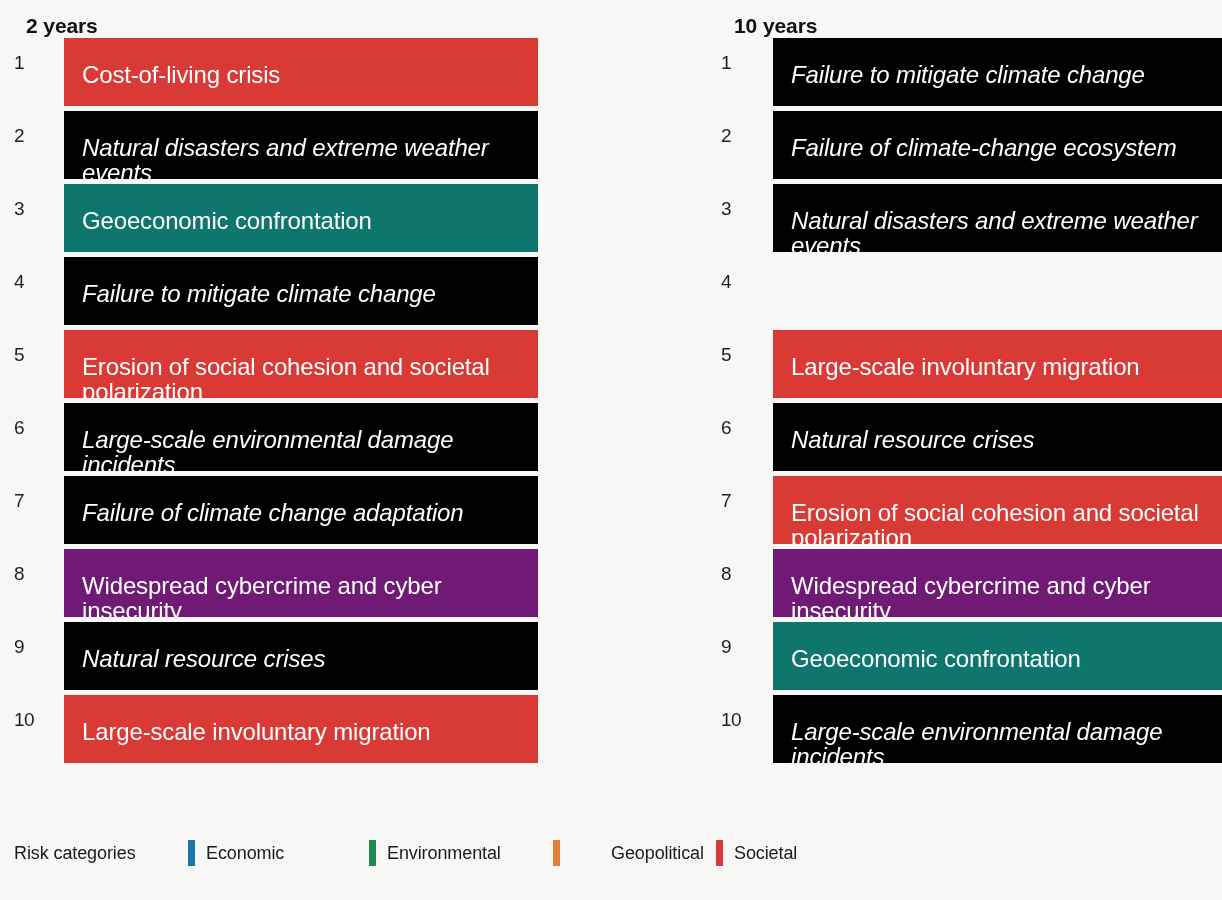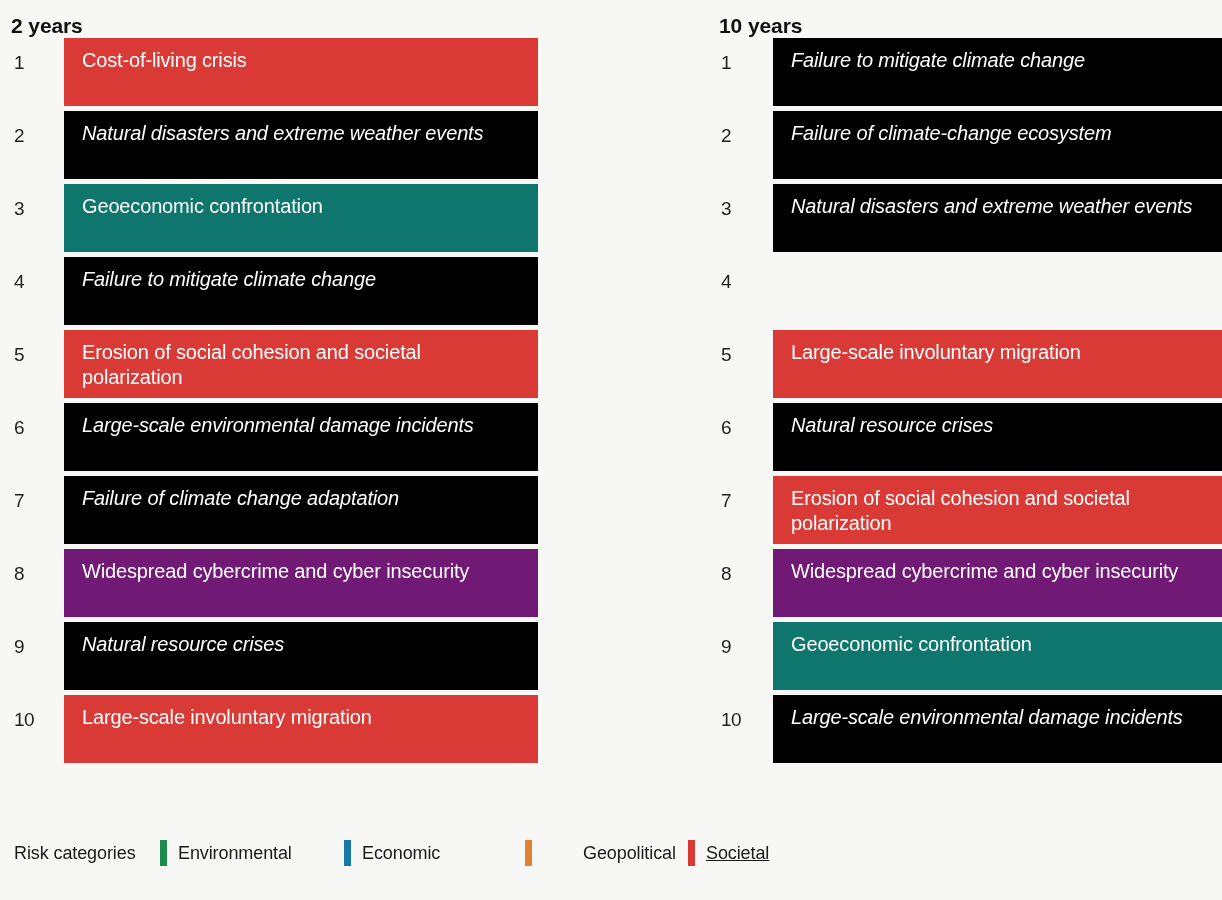--- a/index.html
+++ b/index.html
@@ -27,21 +27,21 @@
   }
   .column.left  { left: 0px;   width: 560px; }
   .column.right { left: 708px; width: 542px; }
 
   .col-title {
     font-size: 21px;
     font-weight: bold;
     color: #111111;
     letter-spacing: -0.1px;
     margin: 0;
-    padding: 14px 0 0 11px;
+    padding: 14px 0 0 26px;
     line-height: 24px;
   }
 
   .rank-list {
     position: relative;
     margin: 0;
     padding: 0;
     list-style: none;
   }
 
@@ -66,23 +66,23 @@
     letter-spacing: -0.2px;
   }
   .column.left .rank-num  { width: 64px; padding-left: 14px; }
   .column.right .rank-num { width: 65px; padding-left: 13px; }
   .rank-num.wide { letter-spacing: -0.6px; padding-left: 8px; }
 
   .rank-bar {
     flex: 1 1 auto;
     height: 68px;
     box-sizing: border-box;
-    padding: 10px 14px 0 18px;
+    padding: 24px 14px 0 18px;
     color: #ffffff;
-    font-size: 20px;
+    font-size: 24px;
     line-height: 25px;
     letter-spacing: -0.15px;
     overflow: hidden;
   }
   .column.left .rank-bar  { max-width: 474px; }
   .column.right .rank-bar { max-width: 468px; }
   .cat-environmental { background: #000000; font-style: italic; }
   .cat-geopolitical  { background: #0f766e; }
   .cat-societal      { background: #d93a35; }
   .cat-technological { background: #701a75; }
@@ -95,41 +95,41 @@
     width: 1222px;
     height: 46px;
     display: flex;
     align-items: center;
   }
   .legend-title {
     font-size: 18px;
     color: #1a1a1a;
     letter-spacing: -0.1px;
     padding-left: 14px;
-    width: 160px;
+    width: 188px;
     box-sizing: border-box;
   }
   .legend-item {
     display: flex;
     align-items: center;
     font-size: 18px;
     color: #1a1a1a;
     letter-spacing: -0.1px;
   }
   .legend-item .swatch {
     display: inline-block;
     width: 7px;
     height: 26px;
     margin-right: 11px;
     flex: 0 0 auto;
   }
   .legend-item.i0 { width: 181px; }
   .legend-item.i1 { width: 184px; }
   .legend-item.i2 { width: 163px; gap: 40px; }
-  .legend-item.i3 { width: 176px; text-decoration: underline; }
+  .legend-item.i3 { width: 176px; }
   .legend-item.i4 { width: 170px; }
 </style>
 </head>
 <body>
 
 <div class="page">
 
   <div class="column left">
     <h2 class="col-title">2 years</h2>
     <ul class="rank-list" id="list-left">
@@ -217,28 +217,28 @@
         <li class="rank-row">
           <span class="rank-num wide">10</span>
           <div class="rank-bar cat-environmental">Large-scale environmental damage incidents</div>
         </li>
       </ul>
   </div>
 
   <div class="legend">
     <div class="legend-title">Risk categories</div>
     <div id="legend-items" style="display:flex;align-items:center;">
+        <div class="legend-item i0">
+          <span class="swatch" style="background: rgb(24, 120, 168);"></span>
+          <span>Economic</span>
+        </div>
         <div class="legend-item i1">
           <span class="swatch" style="background: rgb(29, 138, 78);"></span>
           <span>Environmental</span>
         </div>
-        <div class="legend-item i0">
-          <span class="swatch" style="background: rgb(24, 120, 168);"></span>
-          <span>Economic</span>
-        </div>
         <div class="legend-item i2">
           <span class="swatch" style="background: rgb(224, 129, 53);"></span>
           <span>Geopolitical</span>
         </div>
         <div class="legend-item i3">
           <span class="swatch" style="background: rgb(217, 58, 53);"></span>
           <span>Societal</span>
         </div>
       </div>
   </div>

